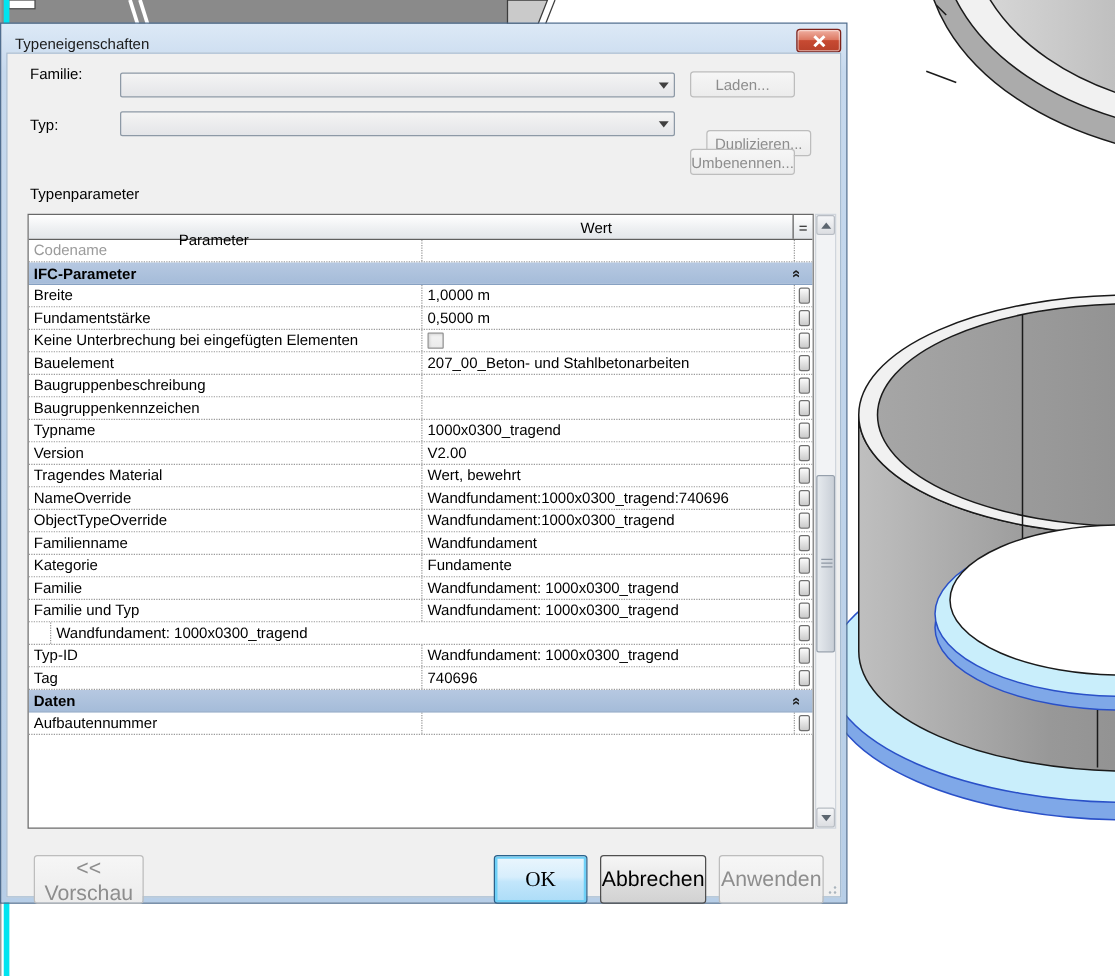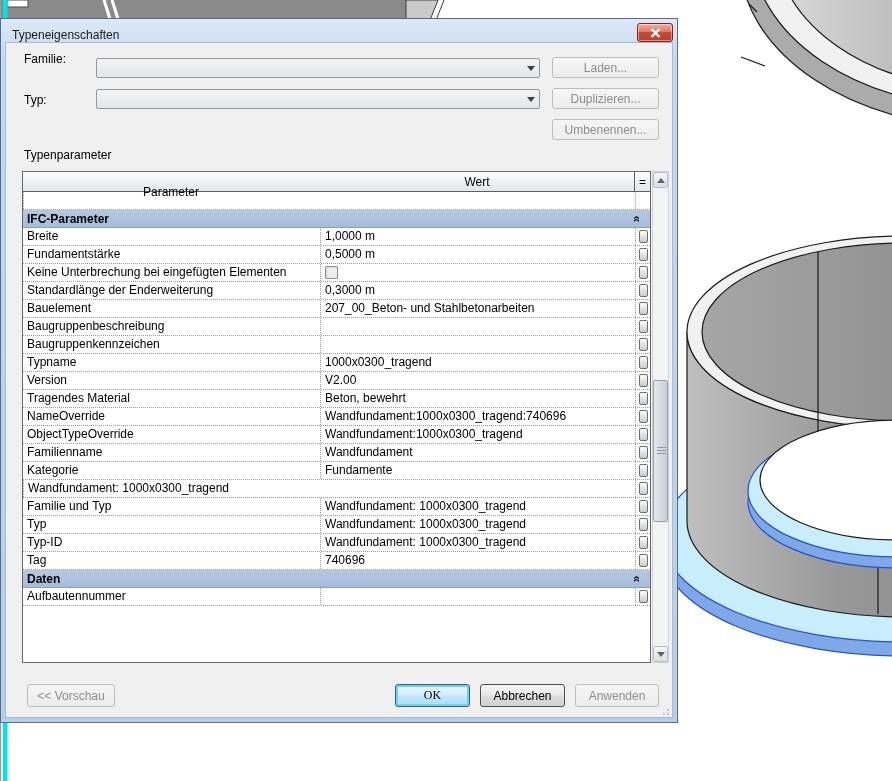--- a/index.html
+++ b/index.html
@@ -24,40 +24,40 @@
   .dlg-body{position:absolute;left:4px;top:23px;right:4px;bottom:4px;background:#f0f0f0;
             border:1px solid #a6bcd2;}
 
   .fld-label{position:absolute;left:18px;height:18px;line-height:18px;}
   .combo{position:absolute;left:90px;width:444px;height:20px;border:1px solid #8d99a6;border-radius:2px;
          background:linear-gradient(180deg,#f4f4f4,#e4e5e8);display:flex;align-items:center;}
   .combo-value{flex:1;padding-left:5px;color:#1a1a1a;overflow:hidden;white-space:nowrap;}
   .combo-arrow{width:17px;display:flex;align-items:center;justify-content:center;align-self:stretch;}
   .tri-down{width:0;height:0;border-left:4px solid transparent;border-right:4px solid transparent;
             border-top:5px solid #404040;}
-  .side-btn{position:absolute;left:546px;width:107px;height:21px;border:1px solid #bdbdbd;border-radius:3px;
+  .side-btn{position:absolute;left:546px;width:84px;height:21px;border:1px solid #bdbdbd;border-radius:3px;
             background:linear-gradient(180deg,#f6f6f6,#ececec);color:#8d8d8d;font-size:12px;
             font-family:"Liberation Sans",sans-serif;padding:0;}
 
   .tp-label{position:absolute;left:18px;top:105px;}
 
   
   .ptable{position:absolute;left:16px;top:128px;width:629px;height:492px;background:#fff;
           border:1px solid #686868;overflow:hidden;}
   .thead{display:flex;height:20px;background:linear-gradient(180deg,#ffffff,#eef0f2 55%,#e3e6ea);
          border-bottom:1px solid #5f5f5f;}
   .th{display:flex;align-items:center;justify-content:center;font-size:12px;}
   .th-param{width:297px;border-right:1px solid #5f5f5f;margin-top:20px;}
   .th-wert{flex:1;border-right:1px solid #5f5f5f;}
   .th-eq{width:15px;}
   .trow{display:flex;height:18px;border-bottom:1px dotted #9a9a9a;background:#fff;align-items:stretch;}
   .c-param{width:297px;padding-left:4px;line-height:17px;white-space:nowrap;overflow:hidden;}
   .c-param.muted{color:#9b9b9b;}
   .c-val{flex:1;border-left:1px dotted #9a9a9a;padding-left:4px;line-height:17px;white-space:nowrap;
-         overflow:hidden;display:flex;align-items:center;}
+         overflow:hidden;display:flex;align-items:center;margin-left:17px;}
   .c-eq{width:15px;border-left:1px dotted #9a9a9a;display:flex;align-items:center;justify-content:center;}
   .eq-btn{display:block;width:9px;height:13px;border:1px solid #6f6f6f;border-radius:2px;
           background:linear-gradient(180deg,#fcfcfc,#cbcbcb);}
   .cbx{display:inline-block;width:13px;height:13px;border:1px solid #8e8e8e;border-radius:1px;
        background:linear-gradient(180deg,#f4f4f4,#eaeaea);box-shadow:inset 1px 1px 2px rgba(0,0,0,.12);}
   .trow-section{background:linear-gradient(180deg,#b6c8e1,#a5bcd9);border-bottom:1px solid #87a1c2;
                 font-weight:bold;position:relative;display:flex;align-items:center;padding-left:4px;}
   .sec-chevron{position:absolute;right:10px;top:2px;font-weight:bold;color:#1a1a1a;
                transform:rotate(-90deg);font-size:12px;line-height:14px;}
 
@@ -71,21 +71,21 @@
   .tri-up-s{width:0;height:0;border-left:4px solid transparent;border-right:4px solid transparent;
             border-bottom:5px solid #5c6670;}
   .tri-down-s{width:0;height:0;border-left:4px solid transparent;border-right:4px solid transparent;
               border-top:5px solid #5c6670;}
   .sb-thumb{position:absolute;left:0;top:208px;width:15px;height:142px;border:1px solid #96a0ac;border-radius:2px;
             background:linear-gradient(90deg,#e6eaee,#c9cfd7);}
   .sb-grip{position:absolute;left:3px;top:66px;width:9px;height:1px;background:#8e98a4;
            box-shadow:0 3px 0 #8e98a4,0 6px 0 #8e98a4;}
 
   
-  .foot-btn{position:absolute;top:641px;height:23px;border-radius:3px;font-size:12px;
+  .foot-btn{position:absolute;top:641px;height:39px;border-radius:3px;font-size:17px;
             font-family:"Liberation Sans",sans-serif;padding:0;}
   .btn-disabled{background:linear-gradient(180deg,#f6f6f6,#ececec);border:1px solid #bdbdbd;color:#8d8d8d;}
   .btn-ok{left:389px;width:75px;border:1px solid #2c628b;color:#000;
           background:linear-gradient(180deg,#ebf6fd,#d7eefc 45%,#c2e6fb 55%,#abdcf7);
           box-shadow:inset 0 0 0 2px #6fd0f7;font-family:Liberation Serif, serif;}
   .btn-cancel{left:474px;width:85px;border:1px solid #4f4f4f;color:#000;
               background:linear-gradient(180deg,#f6f6f6,#eaeaea 45%,#dddddd 55%,#d2d2d2);}
   .btn-preview{left:21px;width:88px;}
   .btn-apply{left:569px;width:84px;}
   .resize-grip{position:absolute;right:3px;bottom:2px;width:10px;height:10px;}
@@ -172,34 +172,35 @@
     </div>
     <button class="side-btn" style="top:14px;" disabled="">Laden...</button>
 
     <span class="fld-label" style="top:48px;">Typ:</span>
     <div class="combo" style="top:46px;">
       <span class="combo-value"></span>
       <span class="combo-arrow">
           <i class="tri-down"></i>
         </span>
     </div>
-    <button class="side-btn" style="top:45px;" disabled="">Duplizieren...</button>
+    <button class="side-btn" style="top:61px;margin-left:13px;" disabled="">Duplizieren...</button>
 
     <button class="side-btn" style="top:76px;" disabled="">Umbenennen...</button>
 
     <span class="tp-label">Typenparameter</span>
 
     <div class="ptable">
       <div class="thead">
         <div class="th th-param">Parameter</div>
         <div class="th th-wert">Wert</div>
         <div class="th th-eq">=</div>
       </div>
       <div>
           <div class="trow">
+            <div class="c-param muted">Codename</div>
             <div class="c-val"></div>
             <div class="c-eq"></div>
           </div>
           <div class="trow trow-section">
             <span>IFC-Parameter</span>
             <span class="sec-chevron">»</span>
           </div>
           <div class="trow">
             <div class="c-param">Breite</div>
             <div class="c-val">1,0000 m</div>
@@ -217,27 +218,20 @@
           <div class="trow">
             <div class="c-param">Keine Unterbrechung bei eingefügten Elementen</div>
             <div class="c-val">
               <span class="cbx"></span>
             </div>
             <div class="c-eq">
               <span class="eq-btn"></span>
             </div>
           </div>
           <div class="trow">
-            <div class="c-param">Standardlänge der Enderweiterung</div>
-            <div class="c-val">0,3000 m</div>
-            <div class="c-eq">
-              <span class="eq-btn"></span>
-            </div>
-          </div>
-          <div class="trow">
             <div class="c-param">Bauelement</div>
             <div class="c-val">207_00_Beton- und Stahlbetonarbeiten</div>
             <div class="c-eq">
               <span class="eq-btn"></span>
             </div>
           </div>
           <div class="trow">
             <div class="c-param">Baugruppenbeschreibung</div>
             <div class="c-val"></div>
             <div class="c-eq">
@@ -260,21 +254,21 @@
           </div>
           <div class="trow">
             <div class="c-param">Version</div>
             <div class="c-val">V2.00</div>
             <div class="c-eq">
               <span class="eq-btn"></span>
             </div>
           </div>
           <div class="trow">
             <div class="c-param">Tragendes Material</div>
-            <div class="c-val">Beton, bewehrt</div>
+            <div class="c-val">Wert, bewehrt</div>
             <div class="c-eq">
               <span class="eq-btn"></span>
             </div>
           </div>
           <div class="trow">
             <div class="c-param">NameOverride</div>
             <div class="c-val">Wandfundament:1000x0300_tragend:740696</div>
             <div class="c-eq">
               <span class="eq-btn"></span>
             </div>
@@ -294,34 +288,34 @@
             </div>
           </div>
           <div class="trow">
             <div class="c-param">Kategorie</div>
             <div class="c-val">Fundamente</div>
             <div class="c-eq">
               <span class="eq-btn"></span>
             </div>
           </div>
           <div class="trow">
+            <div class="c-param">Familie</div>
             <div class="c-val">Wandfundament: 1000x0300_tragend</div>
             <div class="c-eq">
               <span class="eq-btn"></span>
             </div>
           </div>
           <div class="trow">
             <div class="c-param">Familie und Typ</div>
             <div class="c-val">Wandfundament: 1000x0300_tragend</div>
             <div class="c-eq">
               <span class="eq-btn"></span>
             </div>
           </div>
           <div class="trow">
-            <div class="c-param">Typ</div>
             <div class="c-val">Wandfundament: 1000x0300_tragend</div>
             <div class="c-eq">
               <span class="eq-btn"></span>
             </div>
           </div>
           <div class="trow">
             <div class="c-param">Typ-ID</div>
             <div class="c-val">Wandfundament: 1000x0300_tragend</div>
             <div class="c-eq">
               <span class="eq-btn"></span>

